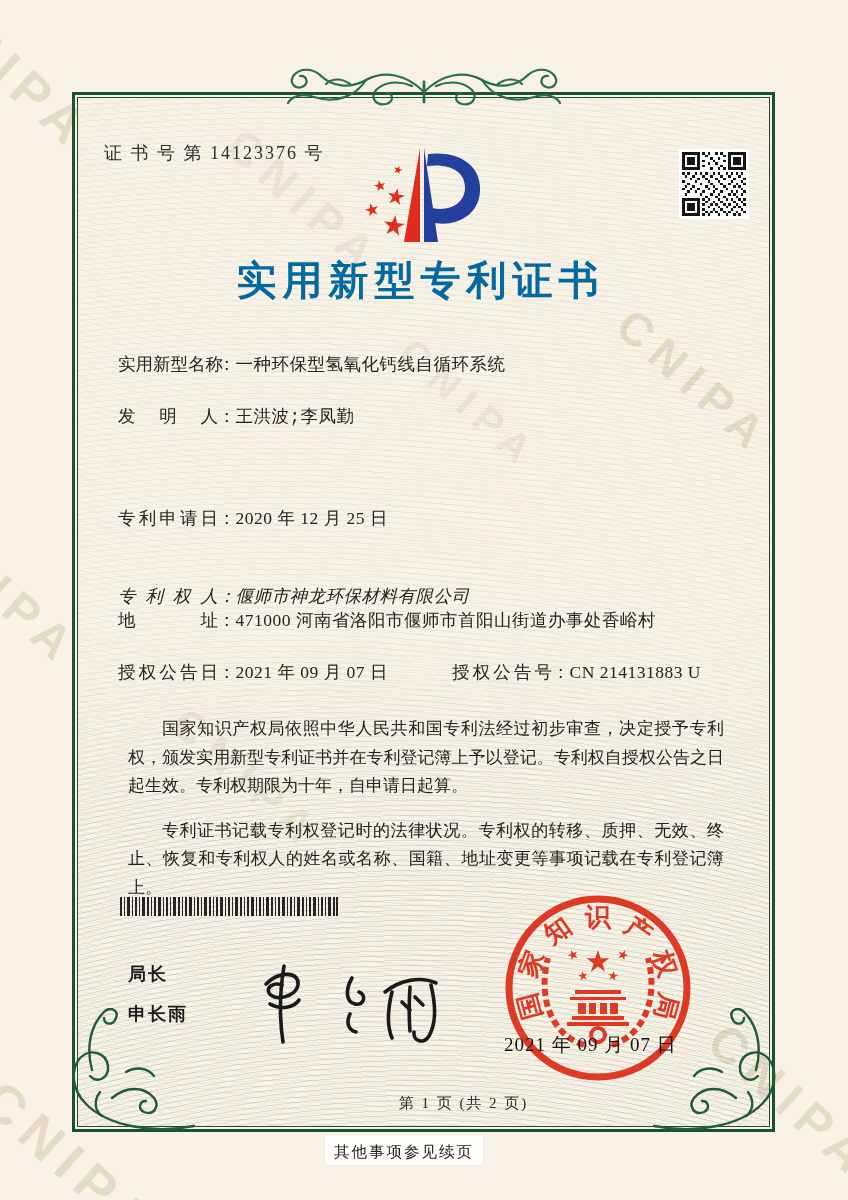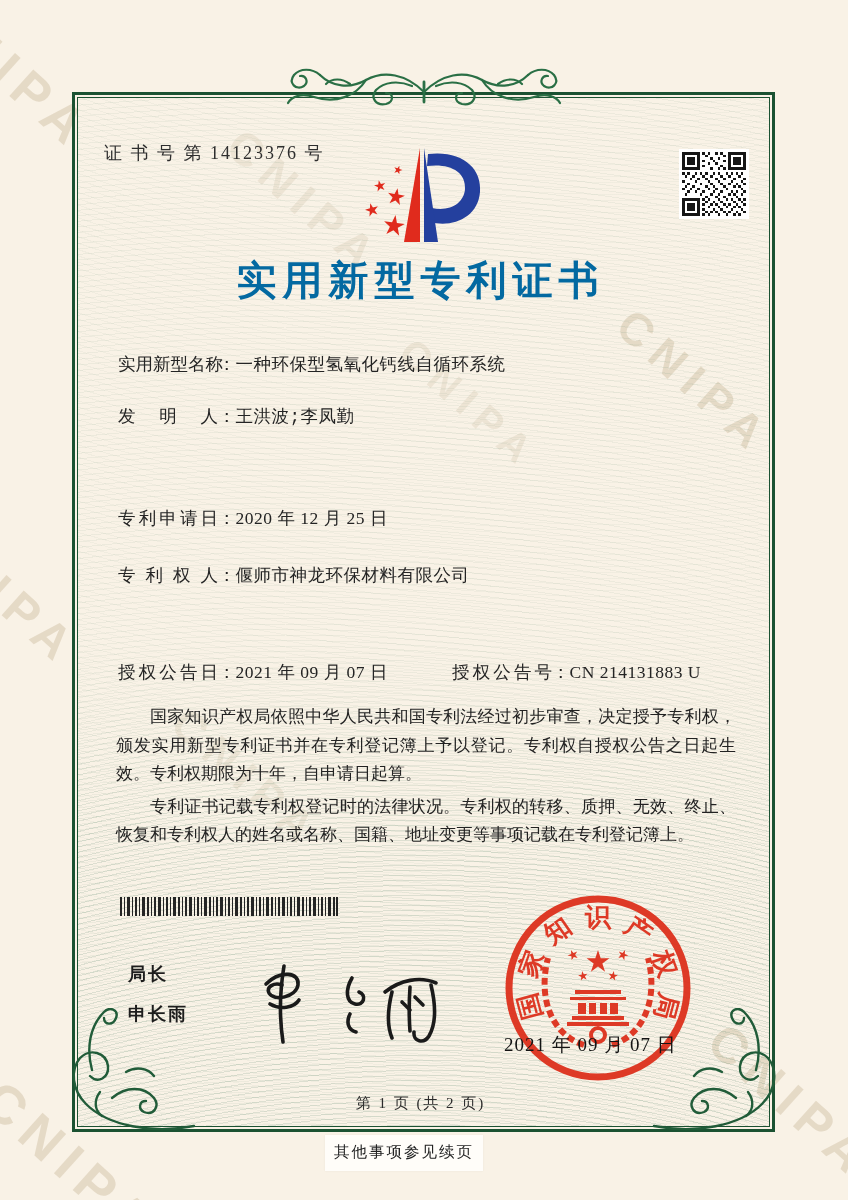--- a/index.html
+++ b/index.html
@@ -39,35 +39,35 @@
   
   .frow{position:absolute;left:118px;font-size:17.5px;color:#242424;z-index:4;white-space:nowrap;}
   .f-label{display:inline-block;width:100px;text-align:justify;text-align-last:justify;}
   .f-colon{display:inline-block;}
   .f-value{letter-spacing:.5px;}
   .pair2{position:absolute;left:334px;}
 
   
   #body-text{position:absolute;left:112px;top:699px;width:628px;font-size:17px;
              line-height:28.5px;color:#222;text-align:justify;z-index:4;}
-  #body-text p{margin:4px;text-indent:2em;}
+  #body-text p{margin:16px;text-indent:2em;}
 
   
   #barcode{position:absolute;left:120px;top:897px;z-index:4;}
   #signer{position:absolute;left:120px;top:962px;z-index:4;
           font-family:"Liberation Sans","DejaVu Sans",sans-serif;
           font-weight:600;font-size:18px;color:#1d1d1d;}
   #signer div{margin-bottom:16px;letter-spacing:2px;margin-left:8px;}
   #autograph{position:absolute;left:252px;top:952px;z-index:5;}
   #seal{position:absolute;left:498px;top:888px;width:200px;height:200px;z-index:5;opacity:.94;}
   #seal-date{position:absolute;left:504px;top:1032px;font-size:19px;color:#141414;
              letter-spacing:1px;z-index:6;white-space:nowrap;}
   #page-info{position:absolute;left:72px;top:1094px;width:697px;text-align:center;
-             font-size:15px;color:#2b2b2b;letter-spacing:2px;z-index:4;}
-  #cont-note{position:absolute;left:325px;top:1135px;width:158px;height:36px;background:#fffdf9;
+             font-size:15px;color:#2b2b2b;letter-spacing:2px;z-index:4;padding-left:43px;}
+  #cont-note{position:absolute;left:325px;top:1135px;width:158px;height:30px;background:#fffdf9;
              z-index:4;text-align:center;line-height:34px;font-size:15.5px;color:#222;
              letter-spacing:2px;box-shadow:0 0 2px rgba(0,0,0,.06);}
 </style>
 </head>
 <body>
 
 <div id="page">
 
   <div class="wm" style="left:-50px;top:-22px;font-size:52px;">CNIPA</div>
   <div class="wm faint" style="left:252px;top:118px;font-size:46px;">CNIPA</div>
@@ -150,22 +150,25 @@
 
   <div class="frow" style="top:352px;">
     <span class="f-label">实用新型名称</span><span class="f-colon">：</span><span class="f-value">一种环保型氢氧化钙线自循环系统</span>
   </div>
   <div class="frow" style="top:404px;font-family:Liberation Mono, monospace;">
     <span class="f-label">发明人</span><span class="f-colon">：</span><span class="f-value">王洪波;李凤勤</span>
   </div>
   <div class="frow" style="top:506px;">
     <span class="f-label">专利申请日</span><span class="f-colon">：</span><span class="f-value">2020 年 12 月 25 日</span>
   </div>
-  <div class="frow" style="top:563px;">
+  <div class="frow" style="top:584px;font-style:italic;">
     <span class="f-label">专利权人</span><span class="f-colon">：</span><span class="f-value">偃师市神龙环保材料有限公司</span>
+  </div>
+  <div class="frow" style="top:608px;">
+    <span class="f-label">地址</span><span class="f-colon">：</span><span class="f-value">471000 河南省洛阳市偃师市首阳山街道办事处香峪村</span>
   </div>
   <div class="frow" style="top:660px;">
     <span class="f-label">授权公告日</span><span class="f-colon">：</span><span class="f-value">2021 年 09 月 07 日</span>
     <span class="pair2">
       <span class="f-label">授权公告号</span><span class="f-colon">：</span><span class="f-value">CN 214131883 U</span>
     </span>
   </div>
 
   <div id="body-text">
     <p>国家知识产权局依照中华人民共和国专利法经过初步审查，决定授予专利权，颁发实用新型专利证书并在专利登记簿上予以登记。专利权自授权公告之日起生效。专利权期限为十年，自申请日起算。</p>

